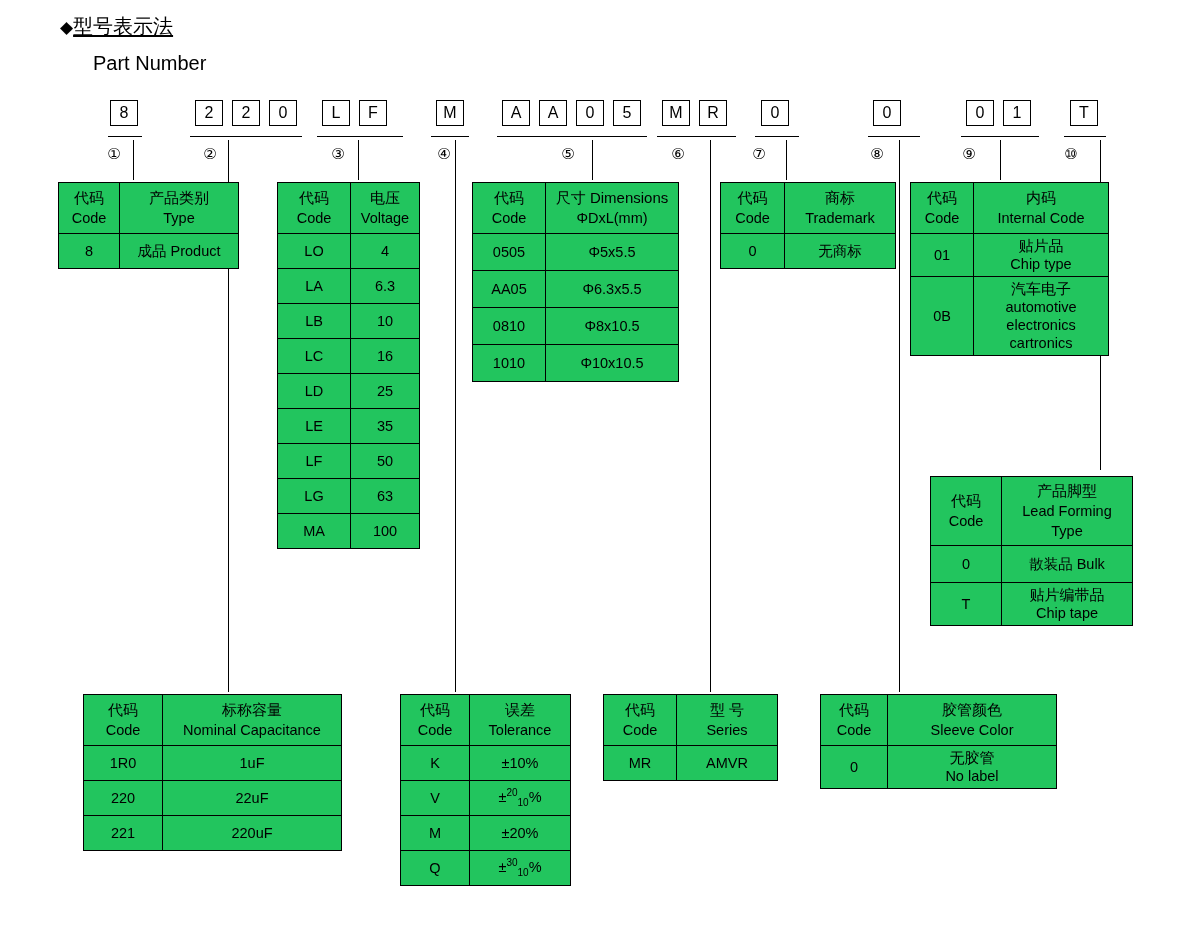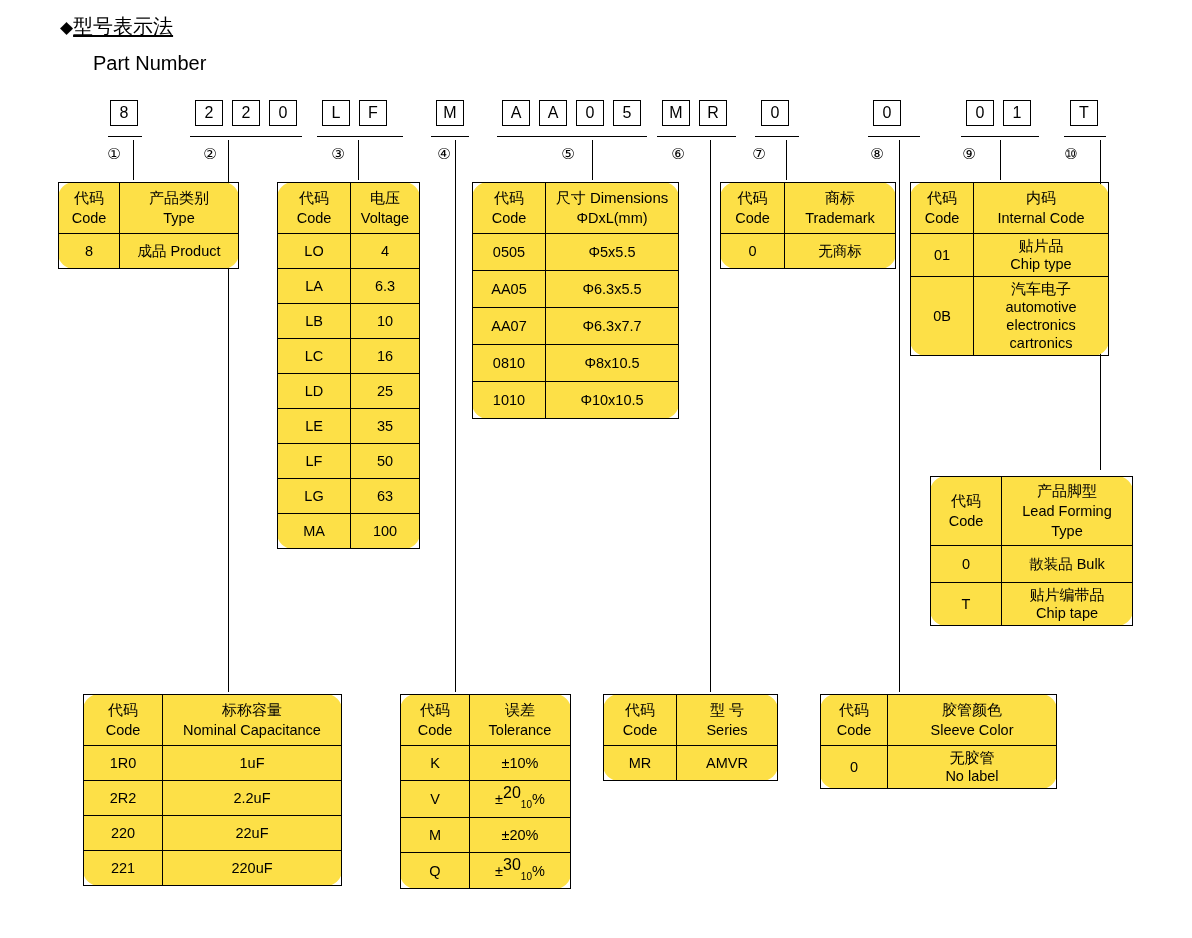--- a/index.html
+++ b/index.html
@@ -30,34 +30,34 @@
   
   .grp-bar{position:absolute;height:0;border-top:1.8px solid #000;}
   .grp-num{
     position:absolute;font-size:15px;line-height:17px;text-align:center;
     width:20px;height:18px;
   }
   
   .vline{position:absolute;width:0;border-left:1.6px solid #000;}
 
   
-  .tbl{position:absolute;border-collapse:collapse;background:#fde047;border-radius:16px;}
+  .tbl{position:absolute;border-collapse:collapse;background:#22c55e;}
   .tbl td{
     border:1.5px solid #000;
     text-align:center;
     font-size:14.5px;
     line-height:18px;
     padding:3px 4px;
     vertical-align:middle;
     white-space:nowrap;
   }
   .tbl td.hd{line-height:21px;padding:4px 5px;}
   .cn{font-size:15px;}
   .two-line{line-height:22px;}
-  .tol sup{font-size:16px;vertical-align:super;}
+  .tol sup{font-size:10px;vertical-align:super;}
   .tol sub{font-size:10px;vertical-align:sub;}
 </style>
 </head>
 <body>
 
 <div class="stage">
 
   <div class="abs" id="heading-cn">
     <span class="diamond">◆</span><span class="cn-underline">型号表示法</span>
   </div>
@@ -217,24 +217,20 @@
     </tr>
     <tr>
           <td style="height:30px;">0505</td>
           <td>Φ5x5.5</td>
         </tr>
     <tr>
           <td style="height:30px;margin-left:43px;">AA05</td>
           <td>Φ6.3x5.5</td>
         </tr>
     <tr>
-          <td style="height:30px;">AA07</td>
-          <td>Φ6.3x7.7</td>
-        </tr>
-    <tr>
           <td style="height:30px;margin-left:25px;">0810</td>
           <td>Φ8x10.5</td>
         </tr>
     <tr>
           <td style="height:30px;">1010</td>
           <td>Φ10x10.5</td>
         </tr>
   </tbody>
     </table>
 
@@ -325,24 +321,20 @@
       <td class="hd" style="width:168px;">
         <div class="cn">标称容量</div>
         <div>Nominal Capacitance</div>
       </td>
     </tr>
     <tr>
           <td style="height:28px;">1R0</td>
           <td>1uF</td>
         </tr>
     <tr>
-          <td style="height:28px;">2R2</td>
-          <td>2.2uF</td>
-        </tr>
-    <tr>
           <td style="height:28px;">220</td>
           <td>22uF</td>
         </tr>
     <tr>
           <td style="height:28px;">221</td>
           <td>220uF</td>
         </tr>
   </tbody>
     </table>
 

